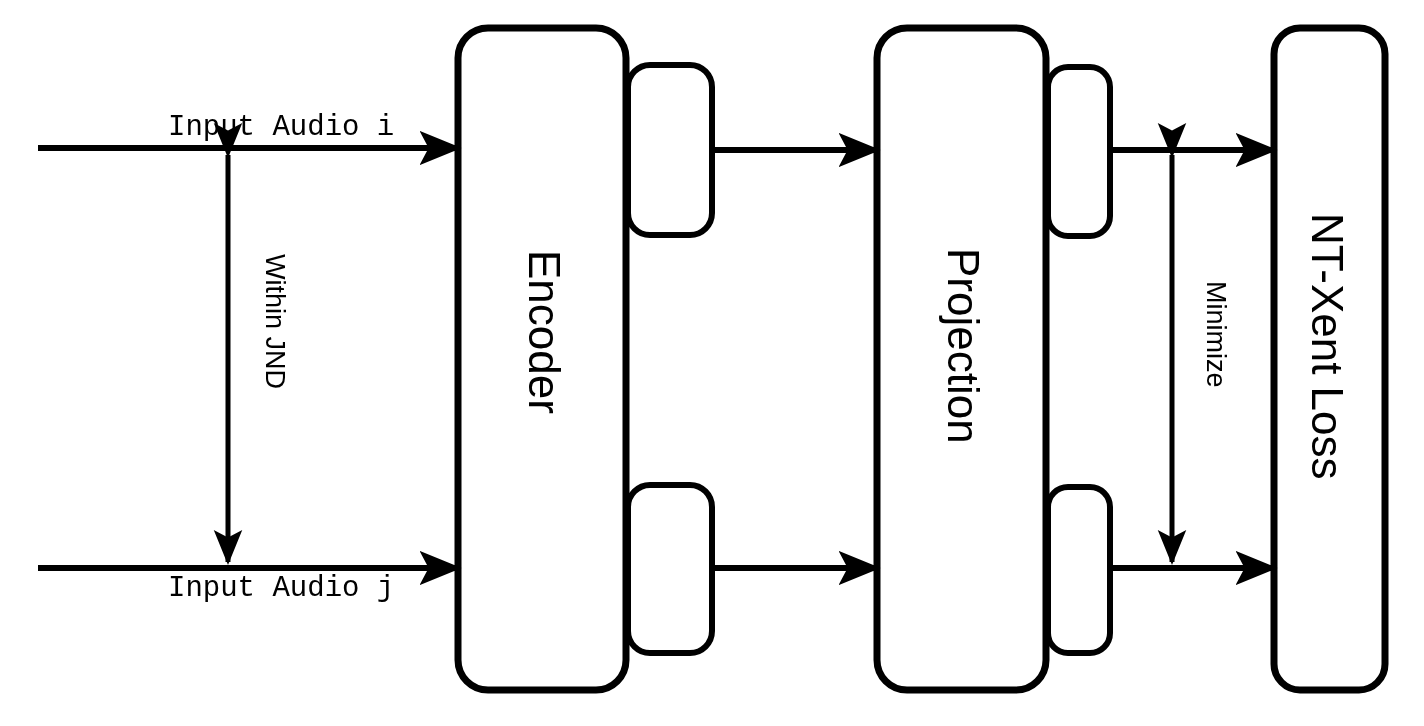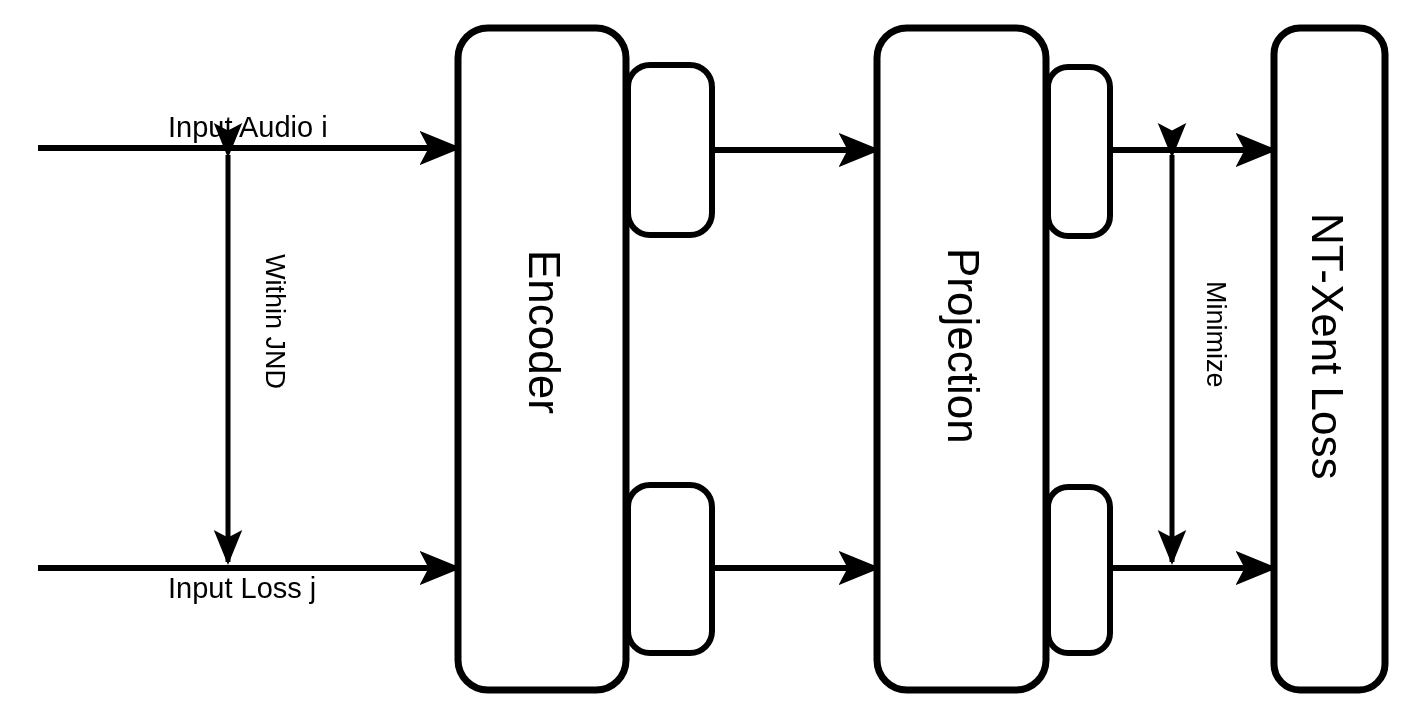--- a/index.html
+++ b/index.html
@@ -21,21 +21,21 @@
     position: absolute;
     left: 0;
     top: 0;
     width: 1424px;
     height: 726px;
   }
   .label-h {
     position: absolute;
     white-space: nowrap;
     color: #000000;
-    font-family: Liberation Sans, sans-serif;
+    font-family: Liberation Mono, monospace;
     font-size: 29px;
     line-height: 1;
     font-weight: 400;
   }
   .label-v {
     position: absolute;
     white-space: nowrap;
     color: #000000;
     font-family: "Liberation Sans", sans-serif;
     line-height: 1;
@@ -84,21 +84,21 @@
         <line x1="1110" y1="568" x2="1274" y2="568" stroke="#000000" stroke-width="6" marker-end="url(#arrowhead)"></line>
       </g>
     <g id="double-arrows-layer">
         <line x1="228" y1="155" x2="228" y2="562" stroke="#000000" stroke-width="5" marker-end="url(#arrowhead)" marker-start="url(#arrowhead-start)"></line>
         <line x1="1172" y1="155" x2="1172" y2="562" stroke="#000000" stroke-width="5" marker-end="url(#arrowhead)" marker-start="url(#arrowhead-start)"></line>
       </g>
   </svg>
 
   <div id="horizontal-labels-layer">
       <div class="label-h" style="left: 168px; top: 113px; font-size: 29px;">Input Audio i</div>
-      <div class="label-h" style="left: 168px; top: 574px; font-size: 29px;">Input Loss j</div>
+      <div class="label-h" style="left: 168px; top: 574px; font-size: 29px;">Input Audio j</div>
     </div>
   <div id="vertical-labels-layer">
       <div class="label-v stage-label" style="left: 566px; top: 250px; font-size: 44px; transform: rotate(90deg);">Encoder</div>
       <div class="label-v stage-label" style="left: 985px; top: 248px; font-size: 44px; transform: rotate(90deg);">Projection</div>
       <div class="label-v stage-label" style="left: 1349px; top: 213px; font-size: 44px; transform: rotate(90deg);">NT-Xent Loss</div>
       <div class="label-v annot-label" style="left: 288px; top: 254px; font-size: 27px; transform: rotate(90deg);">Within JND</div>
       <div class="label-v annot-label" style="left: 1229px; top: 281px; font-size: 27px; transform: rotate(90deg);">Minimize</div>
     </div>
 
 </div>

